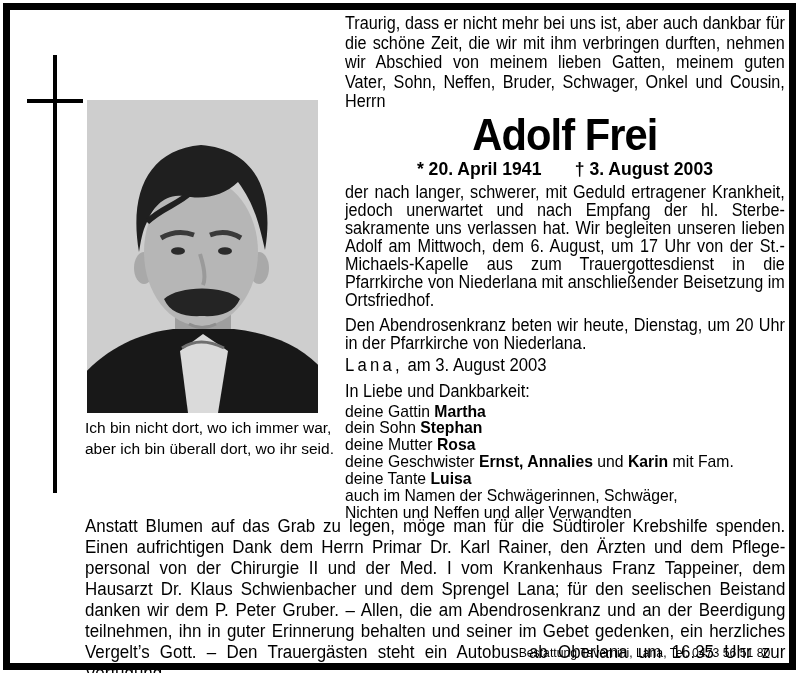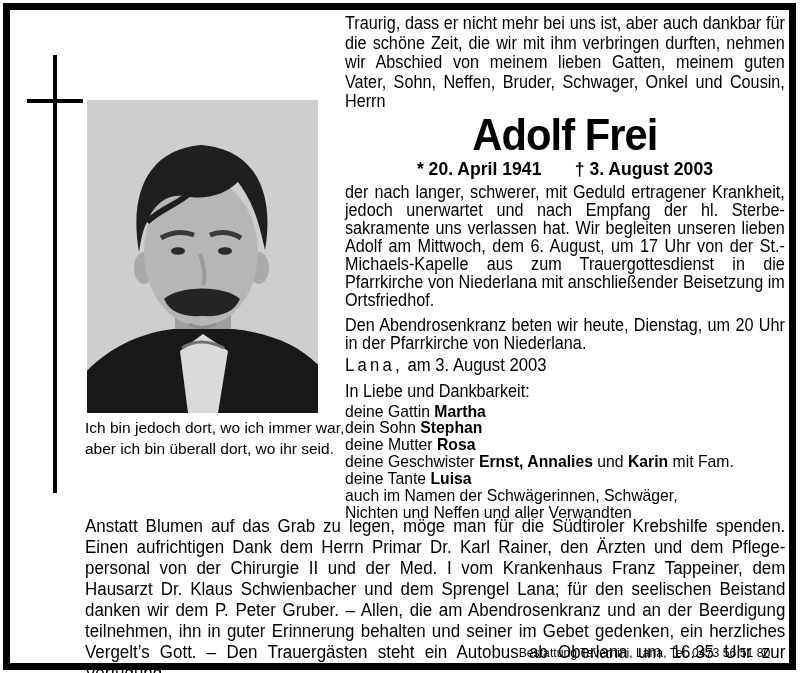--- a/index.html
+++ b/index.html
@@ -150,21 +150,21 @@
       <path d="M74,138 q16,-9 33,-3" stroke="#3a3a3a" stroke-width="5" fill="none"></path>
       <path d="M123,135 q16,-6 31,3" stroke="#3a3a3a" stroke-width="5" fill="none"></path>
       <ellipse cx="91" cy="151" rx="7" ry="3.8" fill="#2b2b2b"></ellipse>
       <ellipse cx="138" cy="151" rx="7" ry="3.8" fill="#2b2b2b"></ellipse>
       <path d="M113,154 q7,22 3,31" stroke="#9a9a9a" stroke-width="4" fill="none"></path>
       <path d="M77,199 C92,185 138,185 153,199 C147,213 133,217 115,216 C97,217 83,213 77,199 Z" fill="#242424"></path>
       <path d="M102,224 q13,7 27,0" stroke="#8e8e8e" stroke-width="3" fill="none"></path>
     </svg>
   </div>
 
-  <div class="caption">Ich bin jedoch dort, wo ich immer war,
+  <div class="caption">Ich bin nicht dort, wo ich immer war,
 aber ich bin überall dort, wo ihr seid.</div>
 
   <div class="rightcol">
     <p class="intro">Traurig, dass er nicht mehr bei uns ist, aber auch dankbar für die schöne Zeit, die wir mit ihm verbringen durften, nehmen wir Abschied von meinem lieben Gatten, mei­nem guten Vater, Sohn, Neffen, Bruder, Schwager, Onkel und Cousin, Herrn</p>
     <h1 class="deceased-name">Adolf Frei</h1>
     <div class="dates">
       <span class="birth">* 20. April 1941</span><span class="death">† 3. August 2003</span>
     </div>
     <p class="para">der nach langer, schwerer, mit Geduld ertragener Krank­heit, jedoch unerwartet und nach Empfang der hl. Sterbe­sakramente uns verlassen hat. Wir begleiten unseren lieben Adolf am Mittwoch, dem 6. August, um 17 Uhr von der St.-Michaels-Kapelle aus zum Trauergottesdienst in die Pfarrkirche von Niederlana mit anschließender Bei­setzung im Ortsfriedhof.</p>
     <p class="para rosary">Den Abendrosenkranz beten wir heute, Dienstag, um 20 Uhr in der Pfarrkirche von Niederlana.</p>

